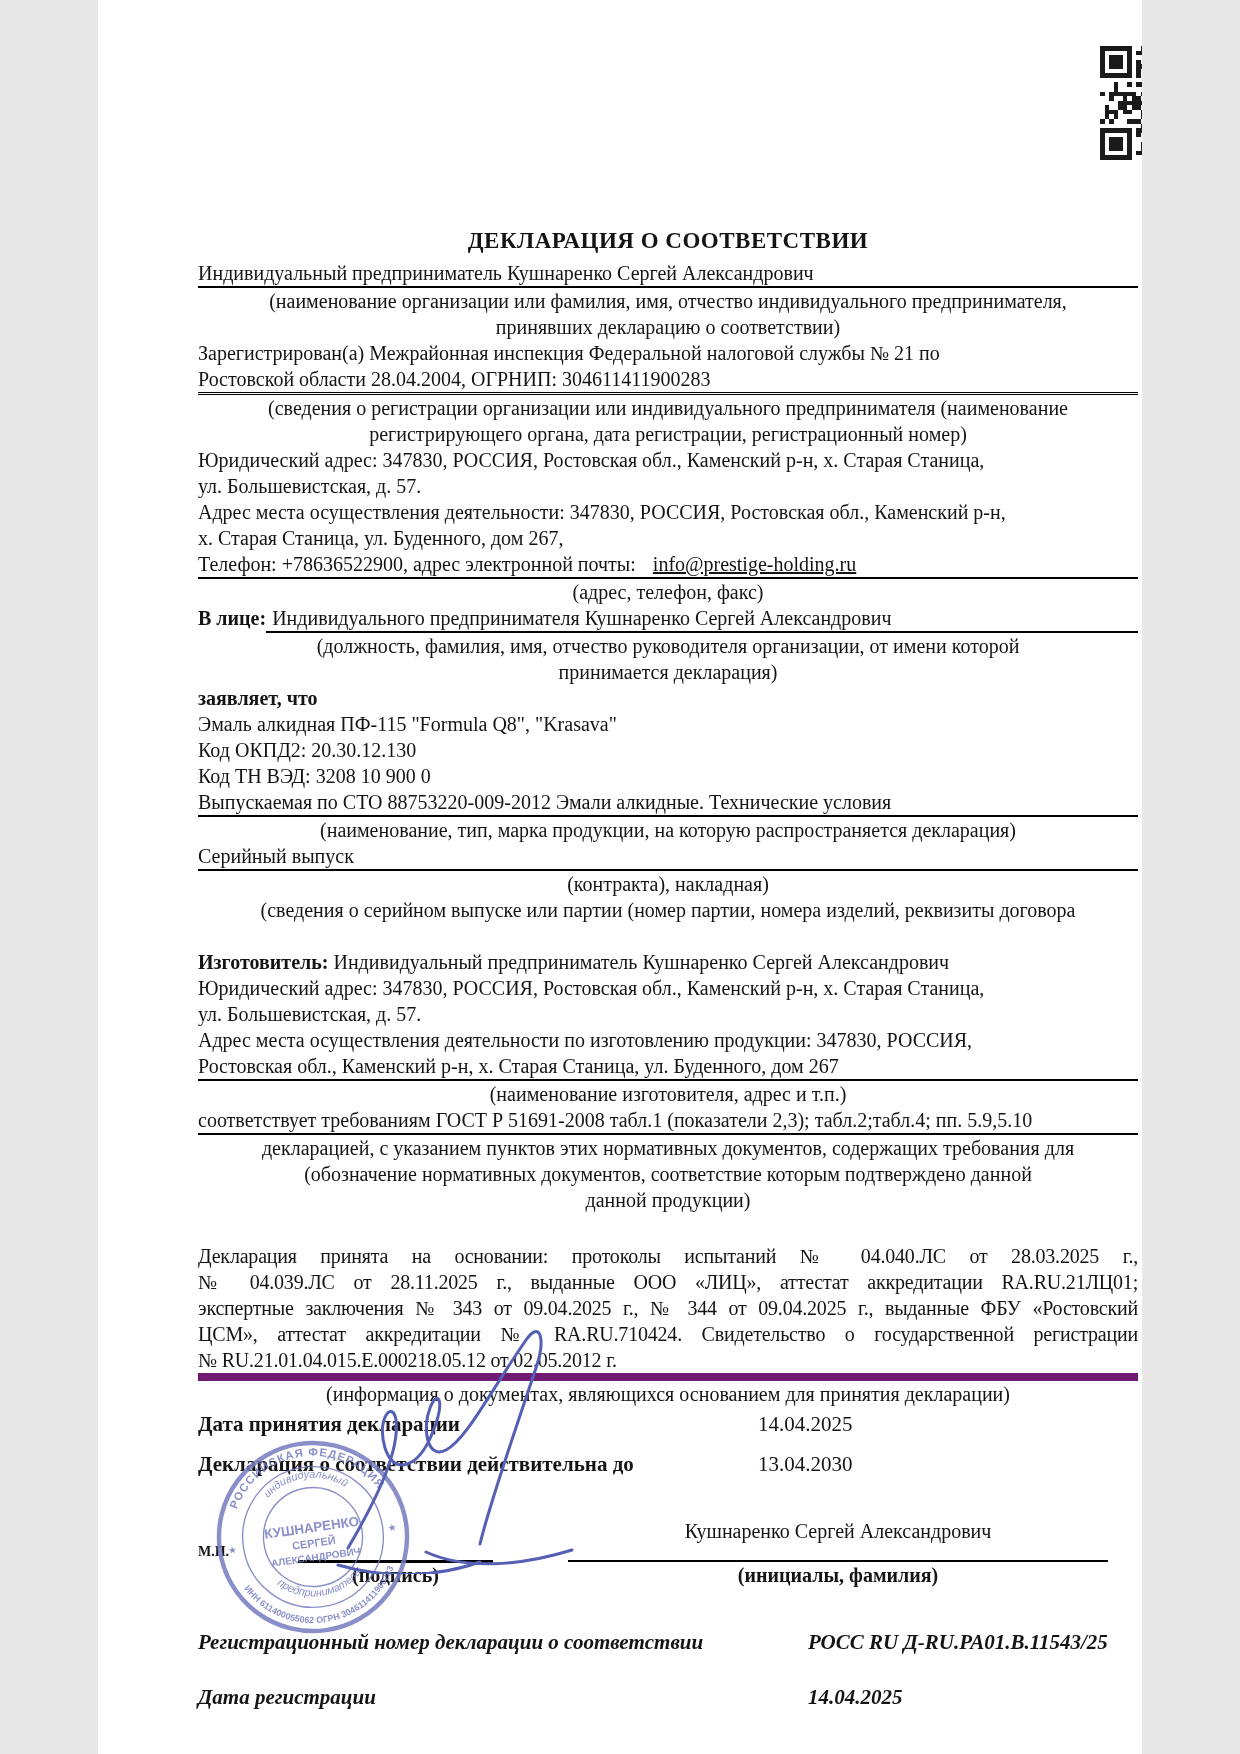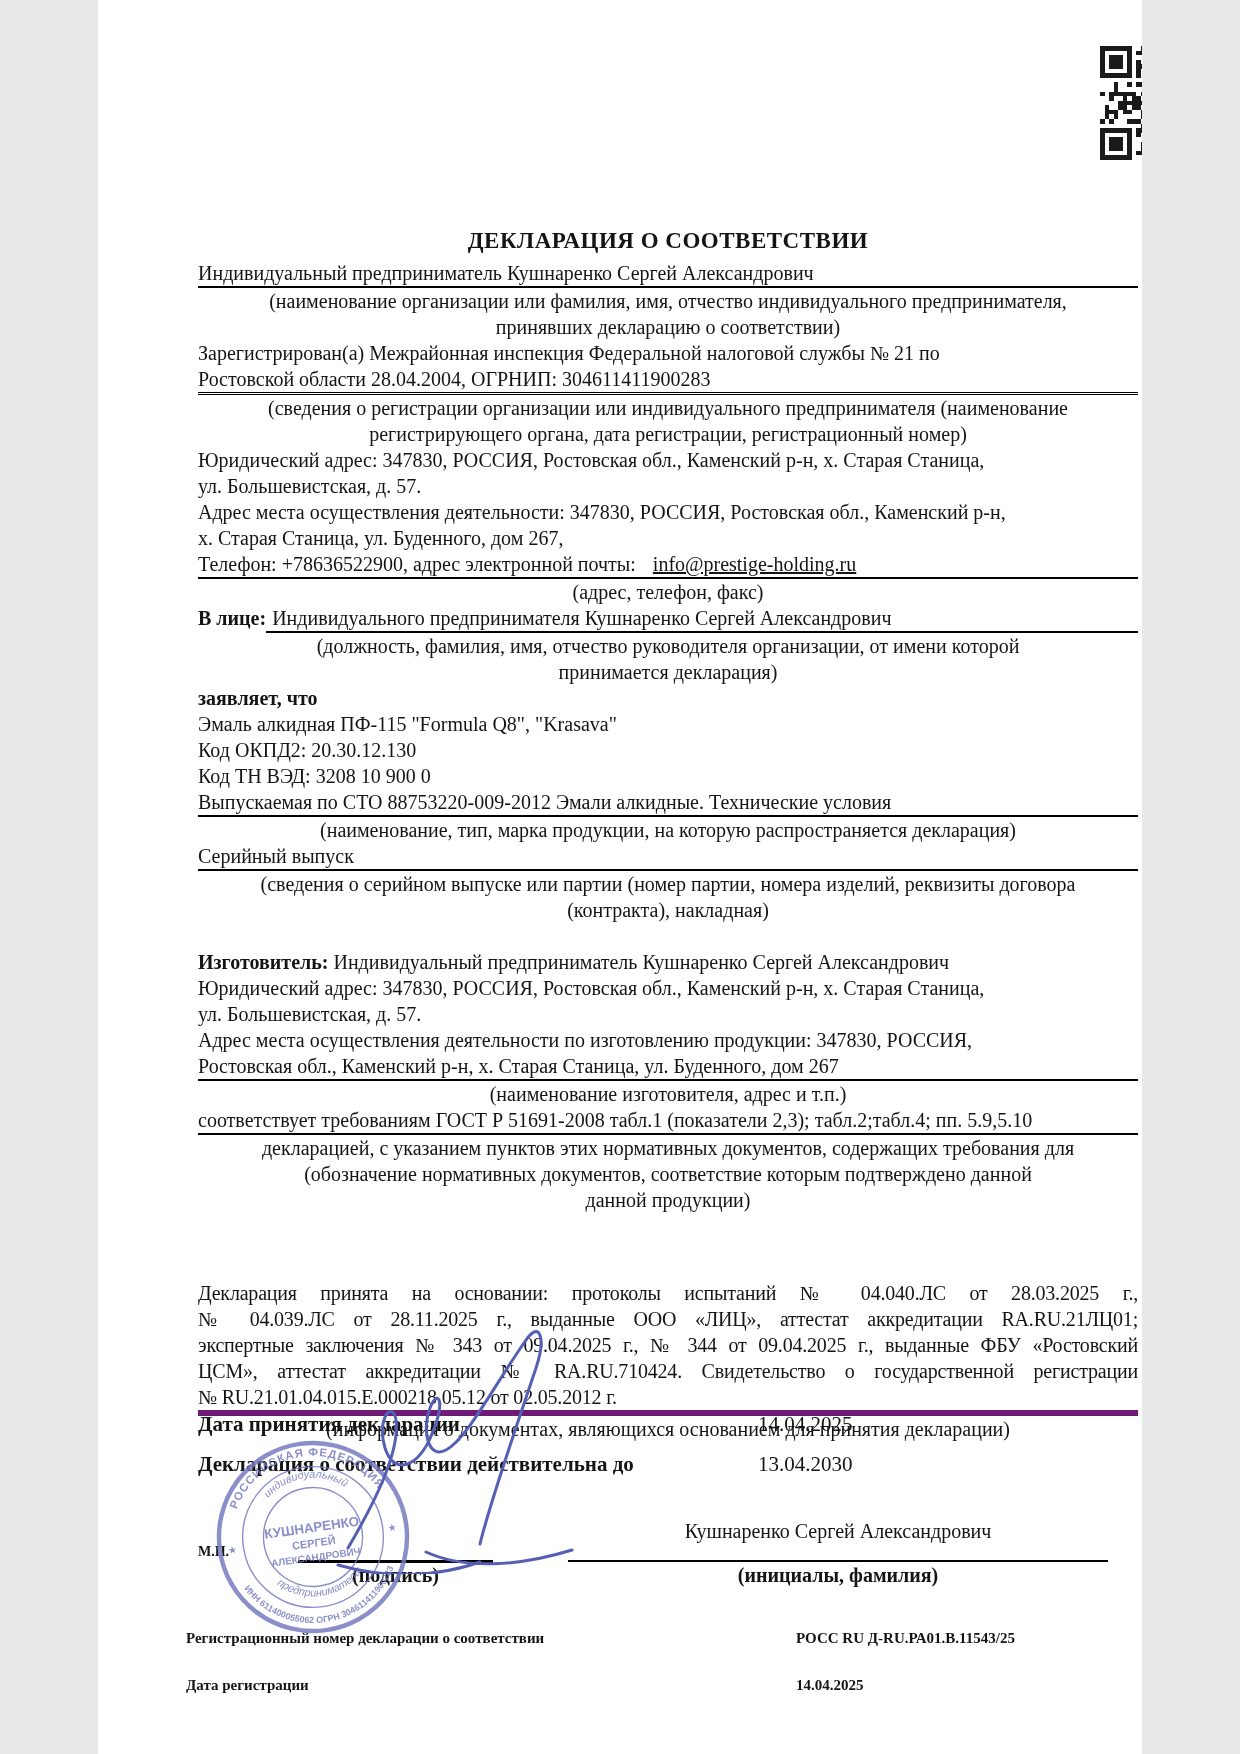--- a/index.html
+++ b/index.html
@@ -20,33 +20,33 @@
   .u3{border-bottom:2px solid #000;}
   .caption{text-align:center;white-space:nowrap;}
   .row-label{font-weight:bold;}
   .inline-flex-line{display:flex;}
   .inline-flex-line .flex-rest{flex:1;border-bottom:2px solid #000;white-space:nowrap;padding-left:6px;}
   .email{ text-decoration:underline;color:#141414;margin-left:12px;}
   .gap26{height:26px;}
   .gap30{height:30px;}
   .just{text-align:justify;text-align-last:justify;white-space:normal;font-size:20px;letter-spacing:-0.2px;}
   .just-last{text-align:left;text-align-last:left;}
-  .basis-wrap{border-bottom:6px solid #701a75;margin-top:37px;}
+  .basis-wrap{border-bottom:8px solid #701a75;}
   
   .dates-block{position:absolute;left:100px;top:1412px;width:940px;font-size:21px;}
   .d-row{display:flex;margin-bottom:15px;}
   .d-row .dl{font-weight:bold;width:560px;}
   .sig-block{position:absolute;left:100px;top:1520px;width:940px;font-size:20px;}
   .sig-name{position:absolute;left:370px;top:0;width:540px;text-align:center;white-space:nowrap;}
   .mp{position:absolute;left:0;top:24px;font-weight:bold;font-size:14px;}
   .sig-line-left{position:absolute;left:100px;top:40px;width:195px;border-bottom:3px solid #000;}
   .sig-cap-left{position:absolute;left:100px;top:44px;width:195px;text-align:center;font-weight:bold;}
   .sig-line-right{position:absolute;left:370px;top:40px;width:540px;border-bottom:2px solid #000;}
   .sig-cap-right{position:absolute;left:370px;top:44px;width:540px;text-align:center;font-weight:bold;}
-  .reg-block{position:absolute;left:88px;top:1630px;width:940px;font-size:15px;}
+  .reg-block{position:absolute;left:100px;top:1630px;width:940px;font-size:21px;font-style:italic;}
   .r-row{display:flex;margin-bottom:30px;font-weight:bold;}
   .r-row .rl{width:610px;}
   
   .qr{position:absolute;left:1002px;top:46px;width:114px;height:114px;}
   
   .stamp{position:absolute;left:116px;top:1438px;width:198px;height:198px;opacity:.85;transform:rotate(-8deg);}
   
   .signature{position:absolute;left:232px;top:1322px;width:320px;height:252px;}
 </style>
 </head>
@@ -379,22 +379,22 @@
     <div class="caption">принимается декларация)</div>
 
     <div class="tline row-label">заявляет, что</div>
     <div class="tline">Эмаль алкидная ПФ-115 "Formula Q8",  "Krasava"</div>
     <div class="tline">Код ОКПД2: 20.30.12.130</div>
     <div class="tline">Код ТН ВЭД: 3208 10 900 0</div>
     <div class="tline u3">Выпускаемая по СТО 88753220-009-2012 Эмали алкидные. Технические условия</div>
     <div class="caption">(наименование, тип, марка продукции, на которую распространяется декларация)</div>
 
     <div class="tline u3">Серийный выпуск</div>
+    <div class="caption">(контракта), накладная)</div>
     <div class="caption">(сведения о серийном выпуске или партии (номер партии, номера изделий, реквизиты договора</div>
-    <div class="caption">(контракта), накладная)</div>
 
     <div class="gap26"></div>
 
     <div class="tline">
       <span class="row-label">Изготовитель:</span>
       <span>Индивидуальный предприниматель Кушнаренко Сергей Александрович</span>
     </div>
     <div class="tline">Юридический адрес: 347830, РОССИЯ, Ростовская обл., Каменский р-н, х. Старая Станица,</div>
     <div class="tline">ул. Большевистская, д. 57.</div>
     <div class="tline">Адрес места осуществления деятельности по изготовлению продукции: 347830, РОССИЯ,</div>

